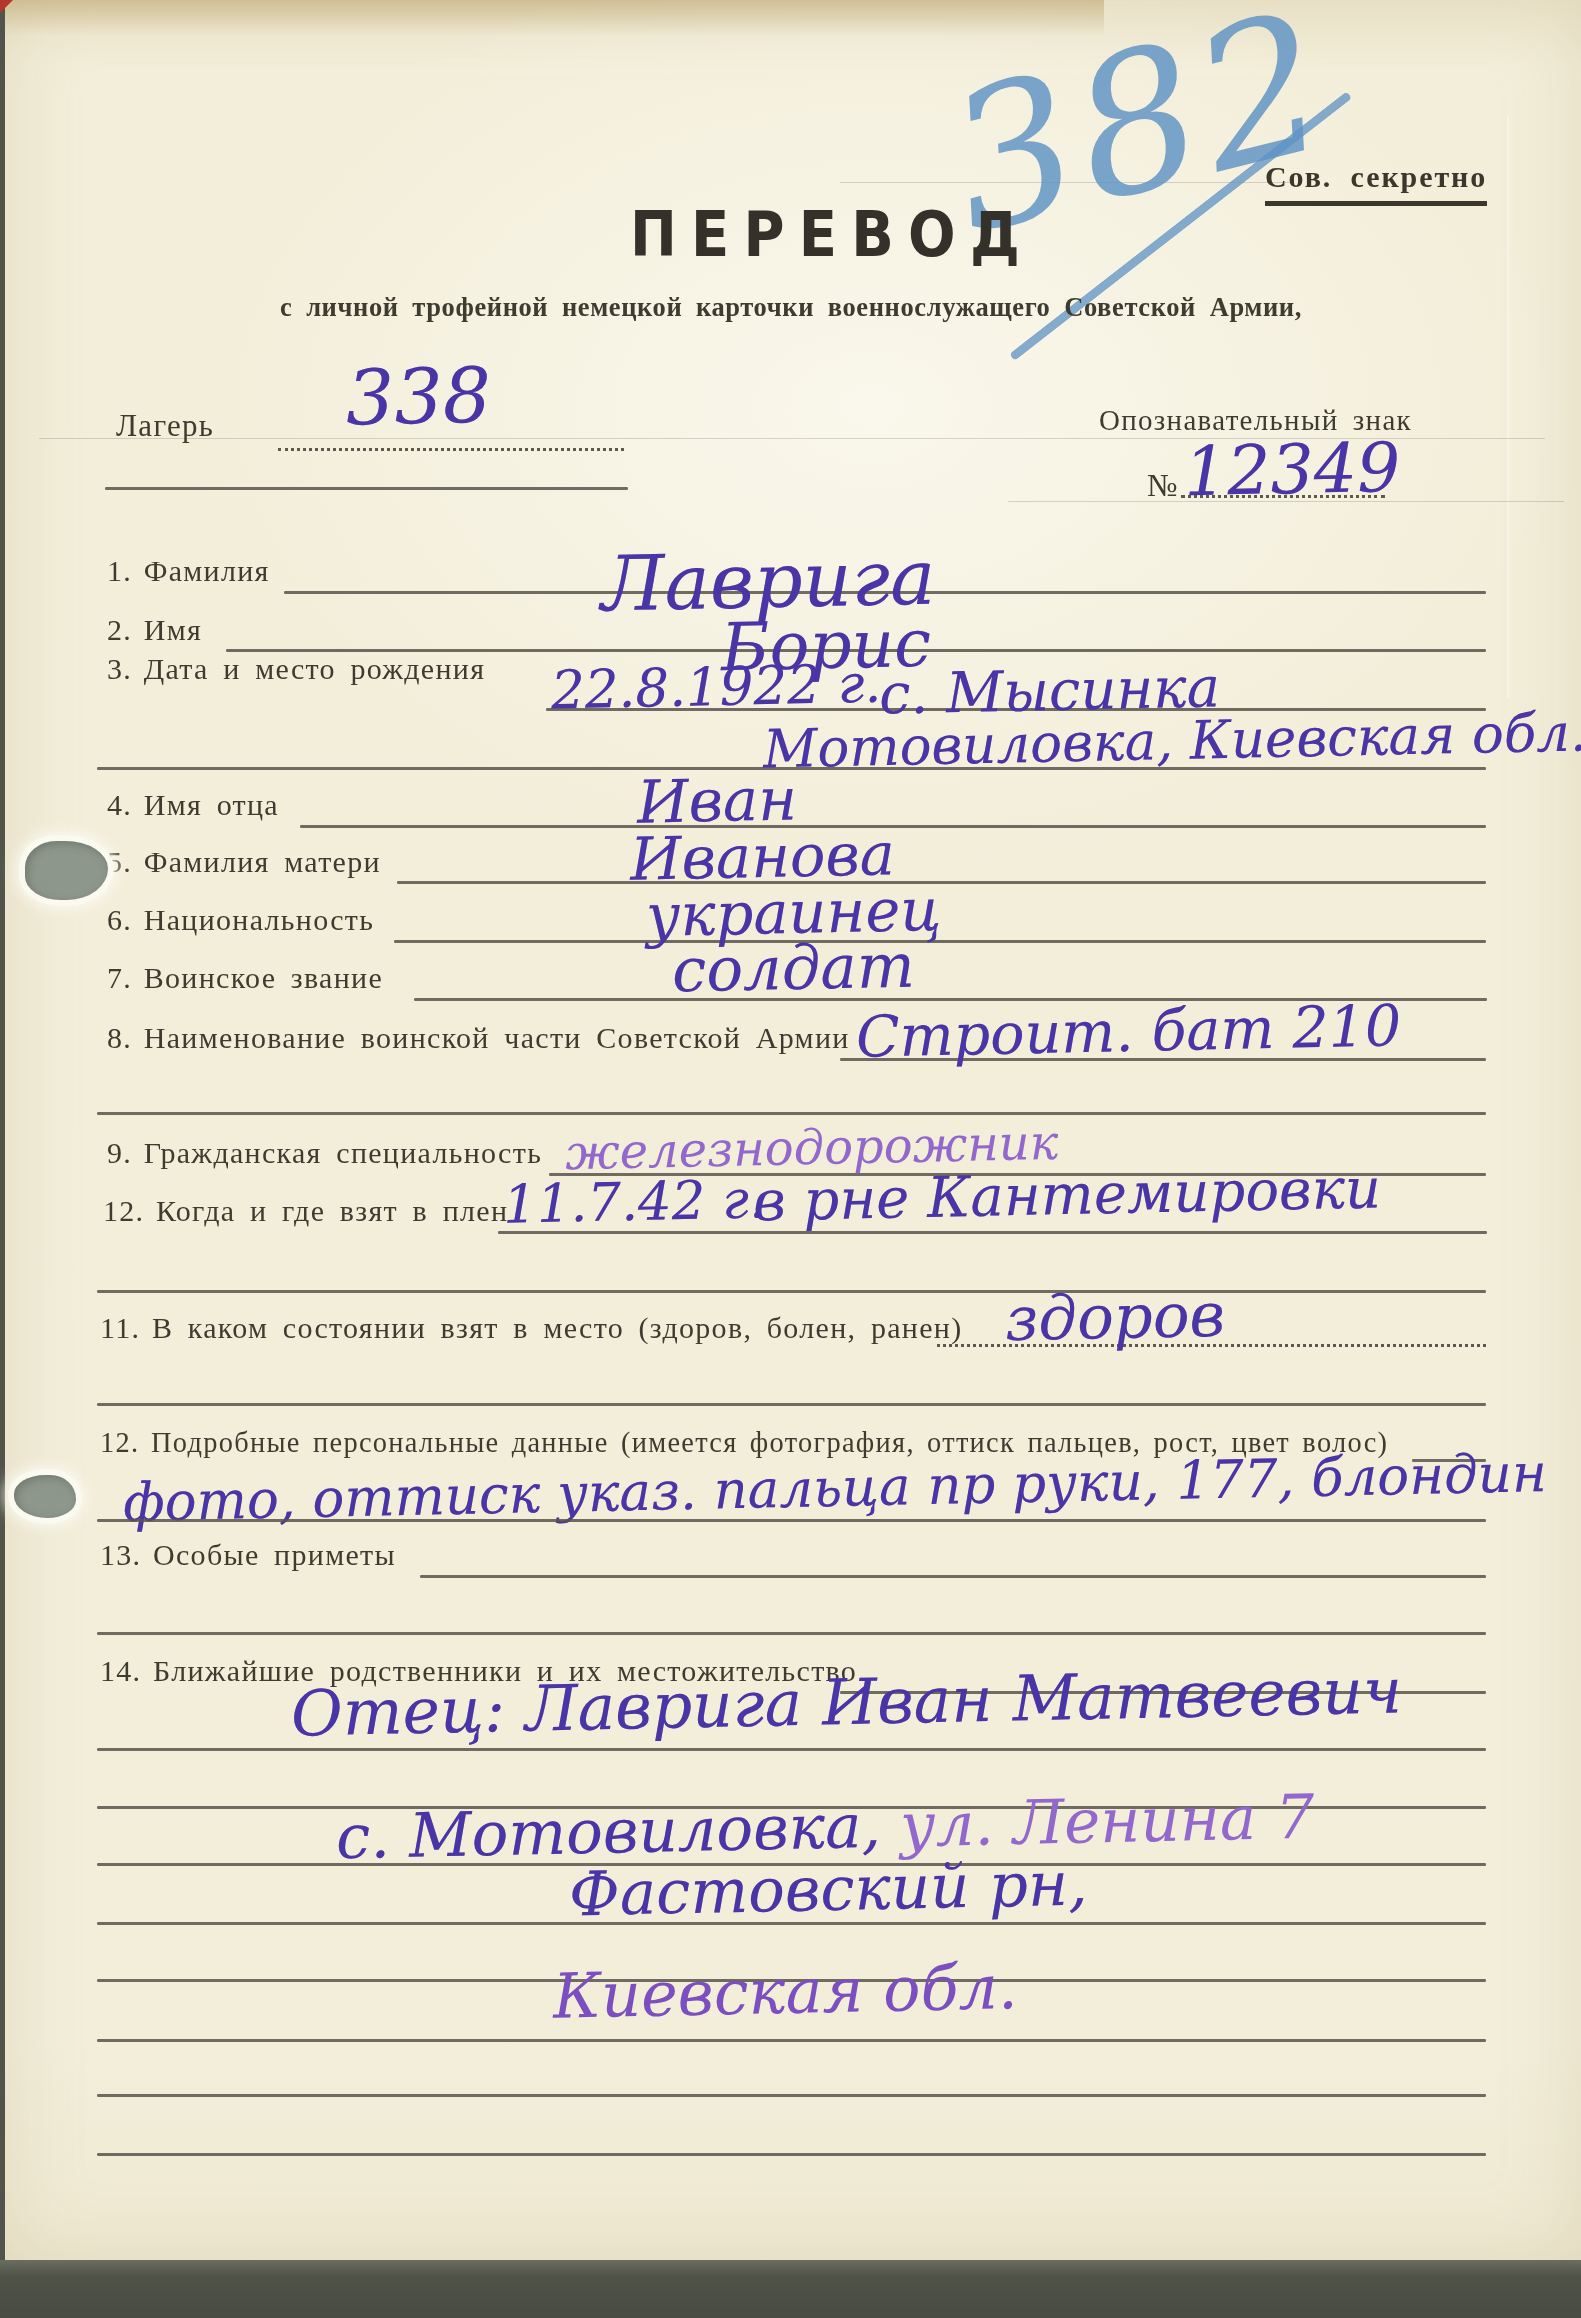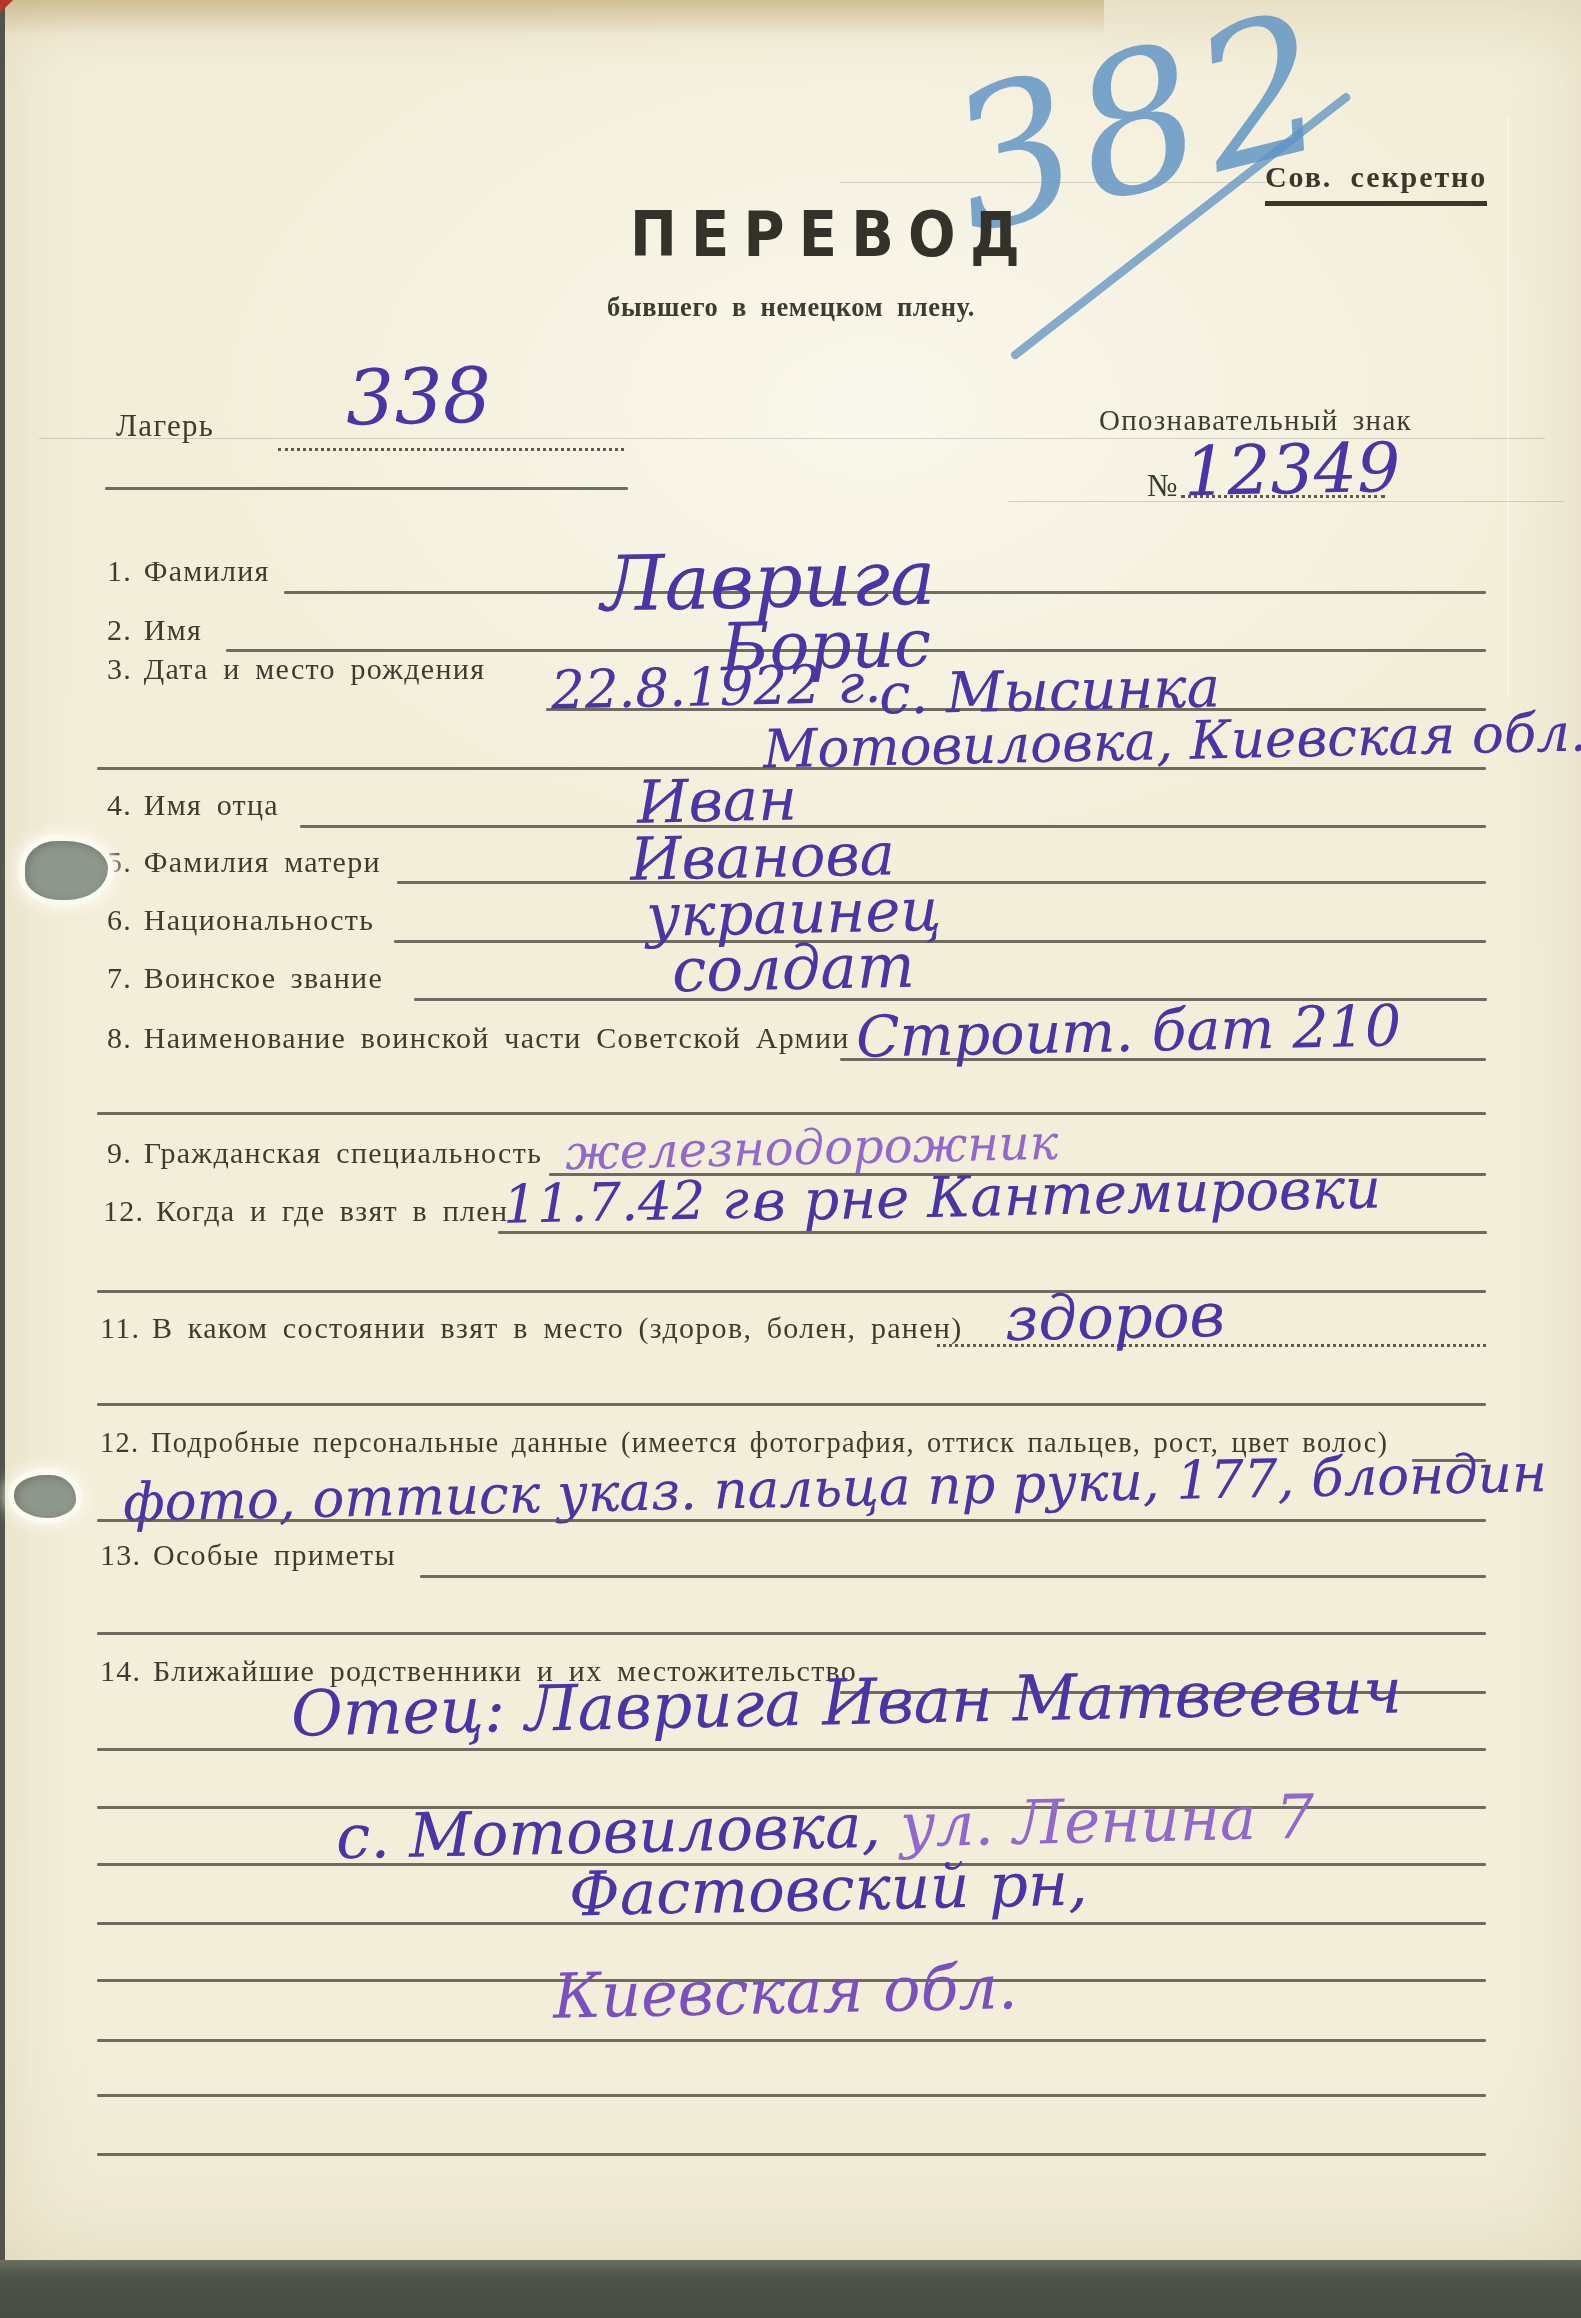--- a/index.html
+++ b/index.html
@@ -83,21 +83,21 @@
 <div class="rl faint" style="left:39px;top:438px;width:1506px;"></div>
 <div class="rl faint" style="left:1008px;top:501px;width:556px;"></div>
 
 <div class="pagenum">382</div>
 <div class="slash"></div>
 
 <div class="classif">Сов. секретно</div>
 
 <div class="title">ПЕРЕВОД</div>
 <div class="subtitle">
-  <div>бывшего в немецком плену.</div>
+  <div>с личной трофейной немецкой карточки военнослужащего Советской Армии,</div>
 </div>
 
 <div class="label" style="left:116px;top:408px;font-size:31px;">Лагерь</div>
 <div class="dot" style="left:278px;top:448px;width:346px;"></div>
 <div class="hw" style="left:346px;top:352px;font-size:76px;">338</div>
 <div class="rl" style="left:105px;top:487px;width:523px;"></div>
 
 <div class="label" style="left:1099px;top:404px;font-size:29px;">Опознавательный знак</div>
 <div class="label" style="left:1147px;top:467px;font-size:32px;">№</div>
 <div class="dot" style="left:1181px;top:495px;width:204px;"></div>

